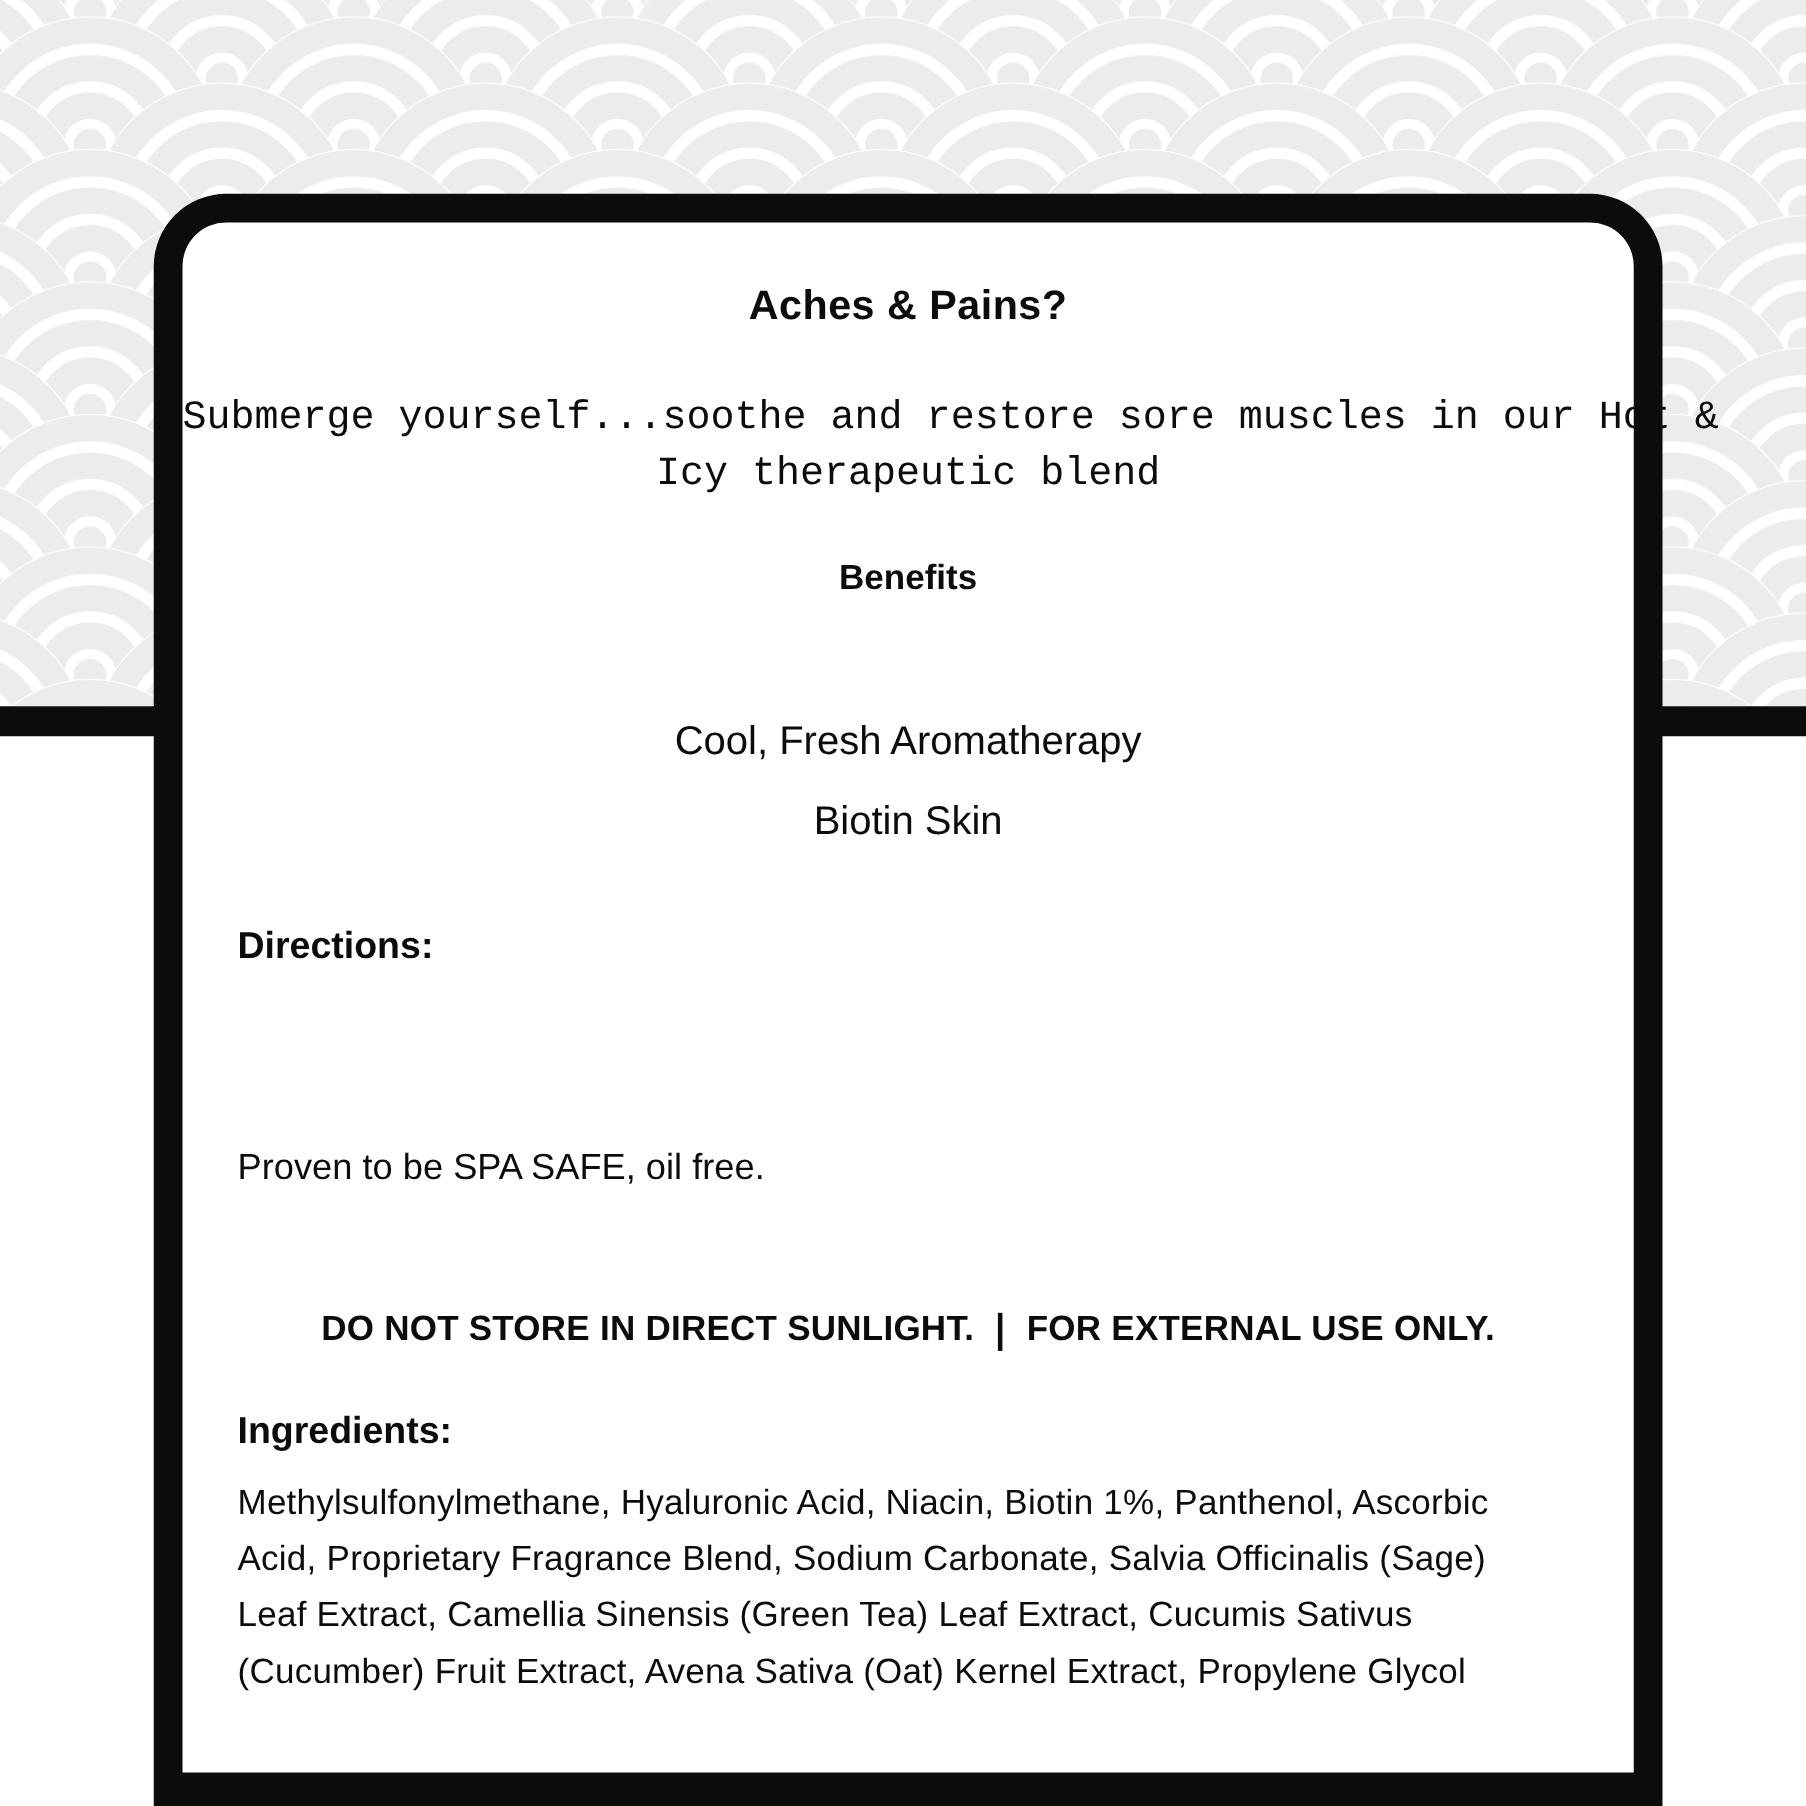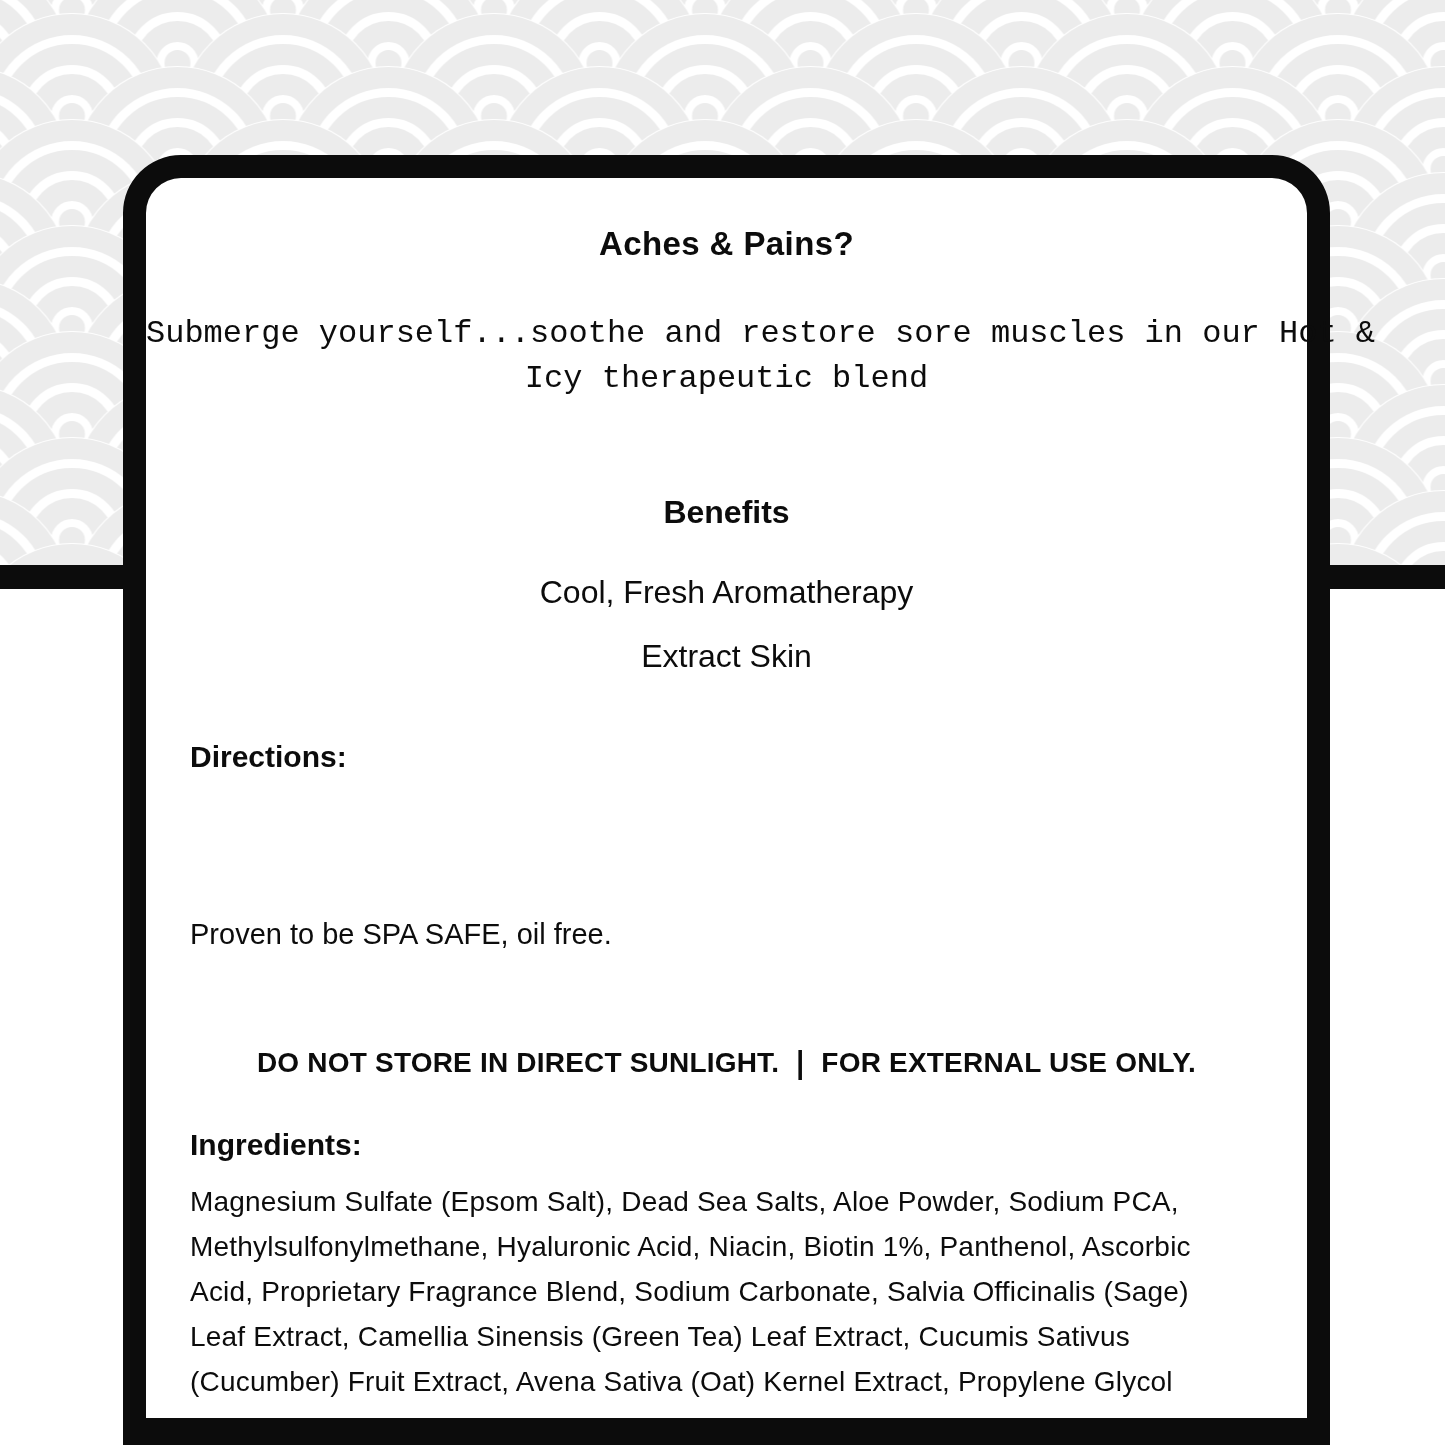--- a/index.html
+++ b/index.html
@@ -35,21 +35,21 @@
   }
   .card-inner{position:relative;width:100%;height:100%;padding-left:40px;}
   .abs{position:absolute;left:0;width:100%;}
   .left-col{left:44px;width:1074px;text-align:left;}
   .center{text-align:center;}
   .nowrap{white-space:nowrap;}
   .b{font-weight:400;text-align:center;}
 
   .headline{top:47px;font-size:33px;font-weight:700;letter-spacing:.4px;}
   .intro{top:133px;font-size:32px;line-height:45px;font-family:Liberation Mono, monospace;}
-  .benefits-heading{top:268px;font-size:32px;font-weight:700;margin-top:48px;}
+  .benefits-heading{top:268px;font-size:28px;font-weight:700;}
   .benefit-1{top:332px;font-size:32px;}
   .benefit-2{top:396px;font-size:32px;}
   .benefit-3{top:460px;font-size:32px;}
   .directions-heading{top:562px;font-size:30px;font-weight:700;}
   .directions-body{top:604px;font-size:29px;line-height:45px;}
   .spa-note{top:734px;font-size:29px;line-height:44px;}
   .warning{top:869px;font-size:28px;font-weight:700;letter-spacing:.2px;}
   .warning .wdiv{display:inline-block;margin:0 17px;transform:scaleY(1.15);}
   .ingredients-heading{top:950px;font-size:30px;font-weight:700;}
   .ingredients-body{top:1001px;font-size:28px;line-height:45px;letter-spacing:.2px;}
@@ -86,39 +86,38 @@
     <div class="abs center headline">Aches &amp; Pains?</div>
 
     <div class="abs center intro">
       <div class="nowrap">Submerge yourself...soothe and restore sore muscles in our Hot &amp;</div>
       <div class="nowrap">Icy therapeutic blend</div>
     </div>
 
     <div class="abs center benefits-heading">Benefits</div>
 
     <div class="abs center benefit-2">Cool, Fresh Aromatherapy</div>
-    <div class="abs center benefit-3">Extract Skin</div>
+    <div class="abs center benefit-3">Biotin Skin</div>
 
     <div class="abs left-col directions-heading">Directions:</div>
 
 
     <div class="abs left-col spa-note">
       <div class="nowrap">
         <span>Proven to be </span><span class="b">SPA SAFE</span><span>, oil free.</span>
       </div>
     </div>
 
     <div class="abs center warning nowrap">
       <span>DO NOT STORE IN DIRECT SUNLIGHT.</span><span class="wdiv">|</span><span>FOR EXTERNAL USE ONLY.</span>
     </div>
 
     <div class="abs left-col ingredients-heading">Ingredients:</div>
 
     <div class="abs left-col ingredients-body">
-      <div class="nowrap">Magnesium Sulfate (Epsom Salt), Dead Sea Salts, Aloe Powder, Sodium PCA,</div>
       <div class="nowrap">Methylsulfonylmethane, Hyaluronic Acid, Niacin, Biotin 1%, Panthenol, Ascorbic</div>
       <div class="nowrap">Acid, Proprietary Fragrance Blend, Sodium Carbonate, Salvia Officinalis (Sage)</div>
       <div class="nowrap">Leaf Extract, Camellia Sinensis (Green Tea) Leaf Extract, Cucumis Sativus</div>
       <div class="nowrap">(Cucumber) Fruit Extract, Avena Sativa (Oat) Kernel Extract, Propylene Glycol</div>
     </div>
 
   </div>
 </div>
 
 </body></html>

